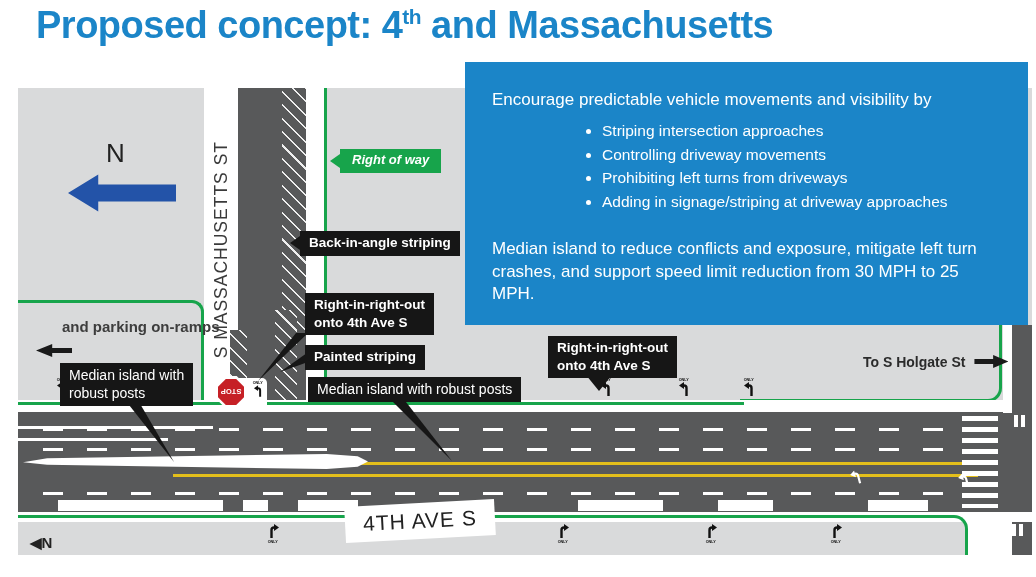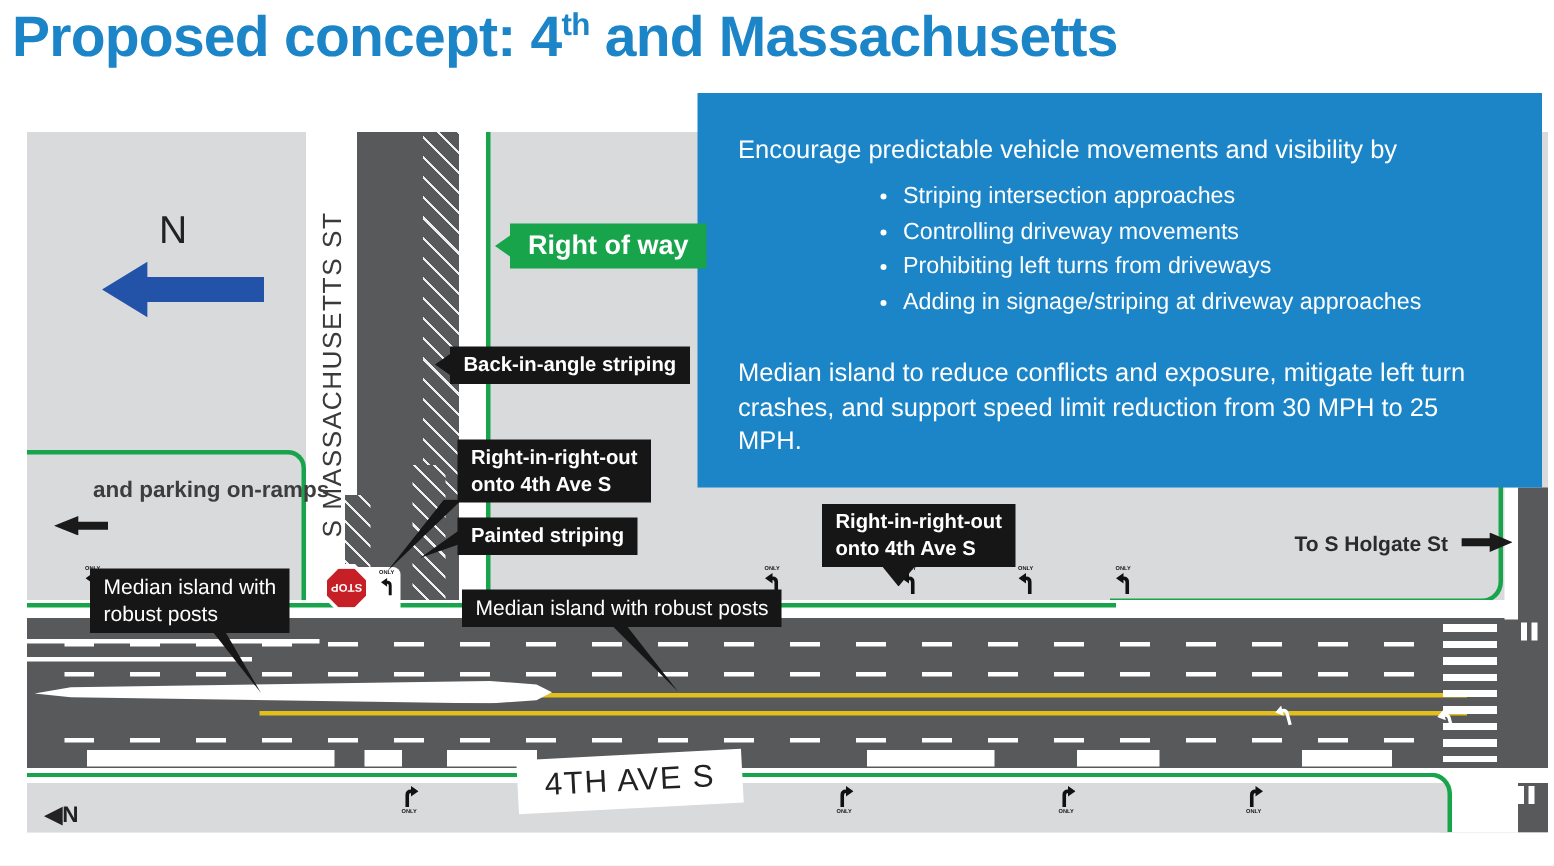--- a/index.html
+++ b/index.html
@@ -12,21 +12,21 @@
     --north-arrow-blue:#2353a8;
     --callout-black:#161616;
   }
   *{box-sizing:border-box;margin:0;padding:0;}
   html,body{background:#fff;}
   body{font-family:"Liberation Sans",sans-serif;}
   .page{position:relative;width:1036px;height:577px;background:#fff;overflow:hidden;}
   .abs{position:absolute;}
 
   
-  .title{left:8px;top:4px;font-size:38px;font-weight:bold;color:var(--accent-blue);letter-spacing:-0.5px;}
+  .title{left:36px;top:4px;font-size:38px;font-weight:bold;color:var(--accent-blue);letter-spacing:-0.5px;}
   .title sup{font-size:0.55em;font-weight:bold;}
 
   
   .info-box{left:465px;top:62px;width:563px;height:263px;background:var(--accent-blue);color:#fff;padding:27px 44px 0 27px;}
   .info-box .intro{font-size:17px;line-height:1.3;}
   .info-box ul{list-style:disc outside;margin:8px 0 0 0;padding-left:62px;}
   .info-box li{font-size:15.5px;line-height:1.52;margin-left:48px;}
   .info-box .para{margin-top:25px;font-size:17px;line-height:1.32;width:500px;}
 
   
@@ -44,25 +44,25 @@
 
   
   .street-v{left:186px;top:0;width:34px;height:324px;background:#fff;display:flex;align-items:center;justify-content:center;}
   .street-v span{writing-mode:vertical-rl;transform:rotate(180deg);font-size:17.5px;letter-spacing:1px;color:#3a3a3a;white-space:nowrap;}
   .street-h{left:327px;top:415px;width:150px;height:36px;background:#fff;transform:rotate(-3deg);
             display:flex;align-items:center;justify-content:center;font-size:21px;letter-spacing:1px;color:#222;}
 
   
   .callout{position:absolute;background:var(--callout-black);color:#fff;font-size:13.5px;font-weight:bold;
            padding:3px 9px 4px;line-height:1.3;white-space:nowrap;z-index:30;}
-  .callout.regular{font-weight:normal;font-size:14px;margin-top:16px;}
+  .callout.regular{font-weight:normal;font-size:14px;}
   .callout.tri-left::before{content:"";position:absolute;left:-10px;top:50%;transform:translateY(-50%);
            border:7px solid transparent;border-right:10px solid var(--callout-black);border-left:0;}
-  .green-label{position:absolute;background:var(--row-green);color:#fff;font-size:18px;font-weight:bold;
-           padding:3px 12px 4px;line-height:1.3;white-space:nowrap;z-index:30;}
+  .green-label{position:absolute;background:var(--row-green);color:#fff;font-size:13px;font-weight:bold;
+           padding:3px 12px 4px;line-height:1.3;white-space:nowrap;z-index:30;font-style:italic;}
   .green-label::before{content:"";position:absolute;left:-10px;top:50%;transform:translateY(-50%);
            border:7px solid transparent;border-right:10px solid var(--row-green);border-left:0;}
   .spike{position:absolute;background:var(--callout-black);z-index:25;}
 
   
   .dir-text{position:absolute;color:#3d3d3d;font-weight:bold;font-size:15px;line-height:1.25;z-index:20;}
   .arrow-left{position:absolute;background:#1a1a1a;
               clip-path:polygon(0 50%,45% 0,45% 30%,100% 30%,100% 70%,45% 70%,45% 100%);}
   .arrow-right{display:inline-block;background:#1a1a1a;width:34px;height:13px;vertical-align:-1px;margin-left:9px;
               clip-path:polygon(100% 50%,55% 0,55% 30%,0 30%,0 70%,55% 70%,55% 100%);}

